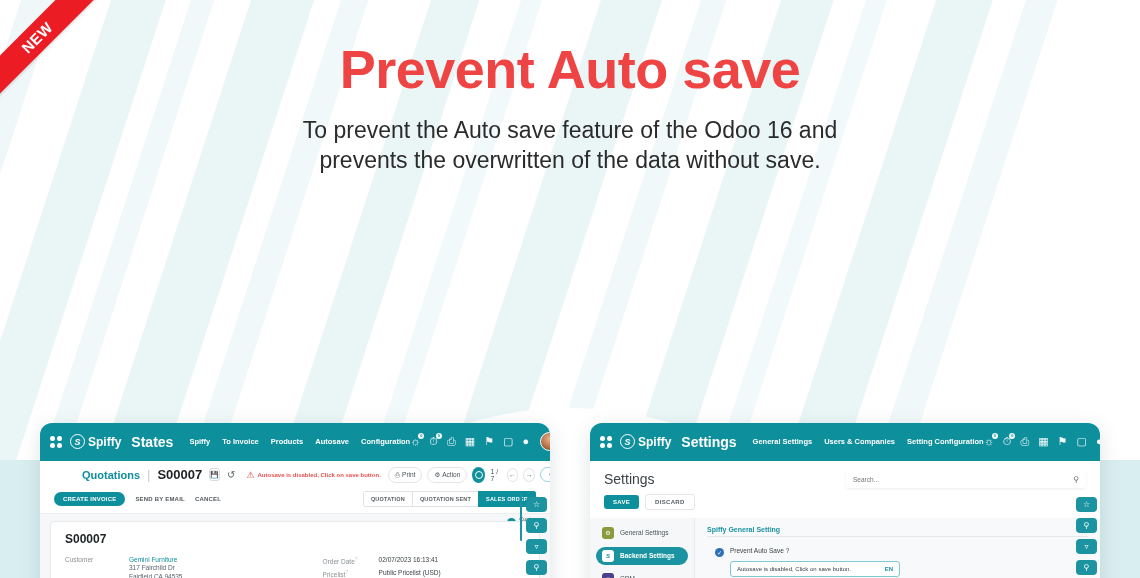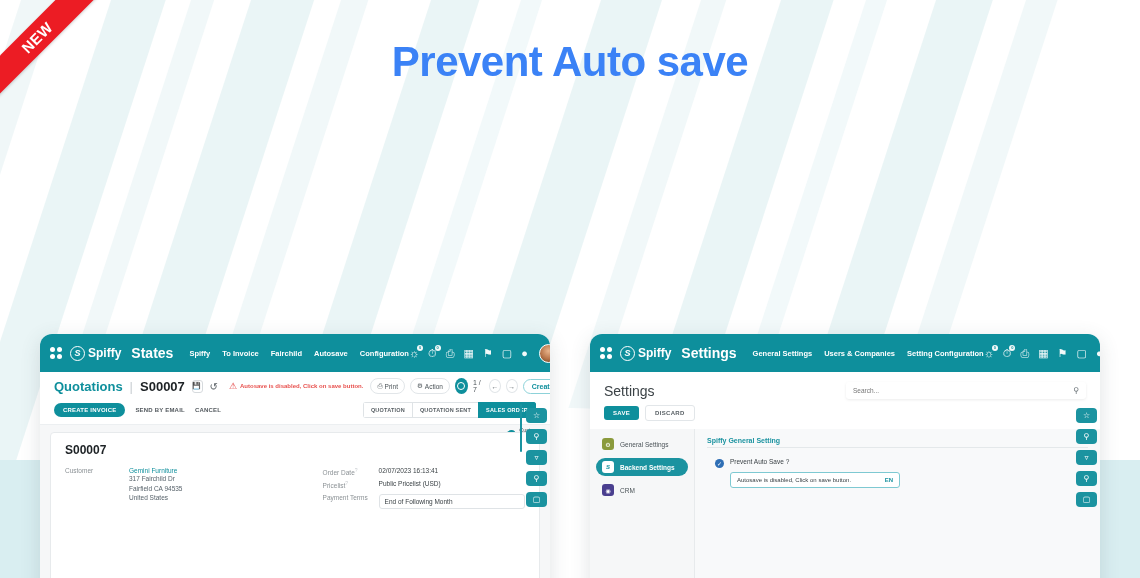--- a/index.html
+++ b/index.html
@@ -41,21 +41,21 @@
     font-size:15px; font-weight:bold; letter-spacing:.5px;
     padding:5px 0;
     transform:rotate(-45deg);
     left:-58px; top:24px;
     box-shadow:0 1px 3px rgba(0,0,0,.18);
   }
 
   
   .header { position:relative; z-index:10; text-align:center; padding-top:38px; }
   .header h1 {
-    font-size:42px; font-weight:bold; color:#3b82f6;
+    font-size:54px; font-weight:bold; color:#ef4444;
     letter-spacing:-0.5px; line-height:1.15;
   }
   .header p {
     margin-top:16px; font-size:23px; color:#2b2b2b; line-height:1.28;
     font-weight:400;
   }
 
   
   .cards { position:relative; z-index:10; }
   .card {
@@ -96,21 +96,21 @@
     width:19px; height:19px; border-radius:50%;
     background:radial-gradient(circle at 50% 35%, #e8b48c 0%, #b9764a 55%, #6b4326 100%);
     border:1.5px solid #fff; margin-left:2px; flex:none;
   }
 
   
   .cp {
     display:flex; align-items:center; gap:7px;
     padding:6px 12px 4px 14px; background:#fff;
   }
-  .bc-root { color:#0e8f9c; font-size:13px; font-weight:bold; }
+  .bc-root { color:#0e8f9c; font-size:11px; font-weight:bold;margin-left:28px; }
   .bc-sep { color:#c9ced2; font-size:13px; }
   .bc-cur { color:#1d2225; font-size:13px; font-weight:bold; }
   .sq-btn {
     width:13px; height:13px; border:1px solid #d6dadd; border-radius:3px;
     display:flex; align-items:center; justify-content:center;
     font-size:7px; color:#5a6166; background:#fff;
   }
   .round-btn { font-size:10px; color:#5a6166; }
   .warn { display:flex; align-items:center; gap:3px; margin-left:4px; }
   .warn-ico { color:#e03131; font-size:9px; }
@@ -281,20 +281,24 @@
   <div class="bottom-band"></div>
   <div class="bottom-arc"></div>
 </div>
 
 <div class="ribbon">
   <div class="ribbon-inner">NEW</div>
 </div>
 
 <div class="header">
   <h1>Prevent Auto save</h1>
+  <p>
+    <span>To prevent the Auto save feature of the Odoo 16 and</span><br>
+    <span>prevents the overwritten of the data without save.</span>
+  </p>
 </div>
 
 <div class="cards">
 
   <div class="card" id="card-left">
 
     <div class="navbar">
       <div class="nav-apps">
         <div class="grid-icon">
             <i></i>
@@ -304,21 +308,21 @@
           </div>
       </div>
       <div class="brand">
         <div class="brand-mark">S</div>
         <span class="brand-name">Spiffy</span>
       </div>
       <span class="app-name">States</span>
       <div class="nav-menu">
         <span>Spiffy</span>
         <span>To Invoice</span>
-        <span>Fairchild</span>
+        <span>Products</span>
         <span>Autosave</span>
         <span>Configuration</span>
       </div>
       <div class="nav-right">
         <span class="nav-ico">☼<span class="dot">0</span></span>
         <span class="nav-ico">⏱<span class="dot">0</span></span>
         <span class="nav-ico">⎙</span>
         <span class="nav-ico">▦</span>
         <span class="nav-ico">⚑</span>
         <span class="nav-ico">▢</span>

